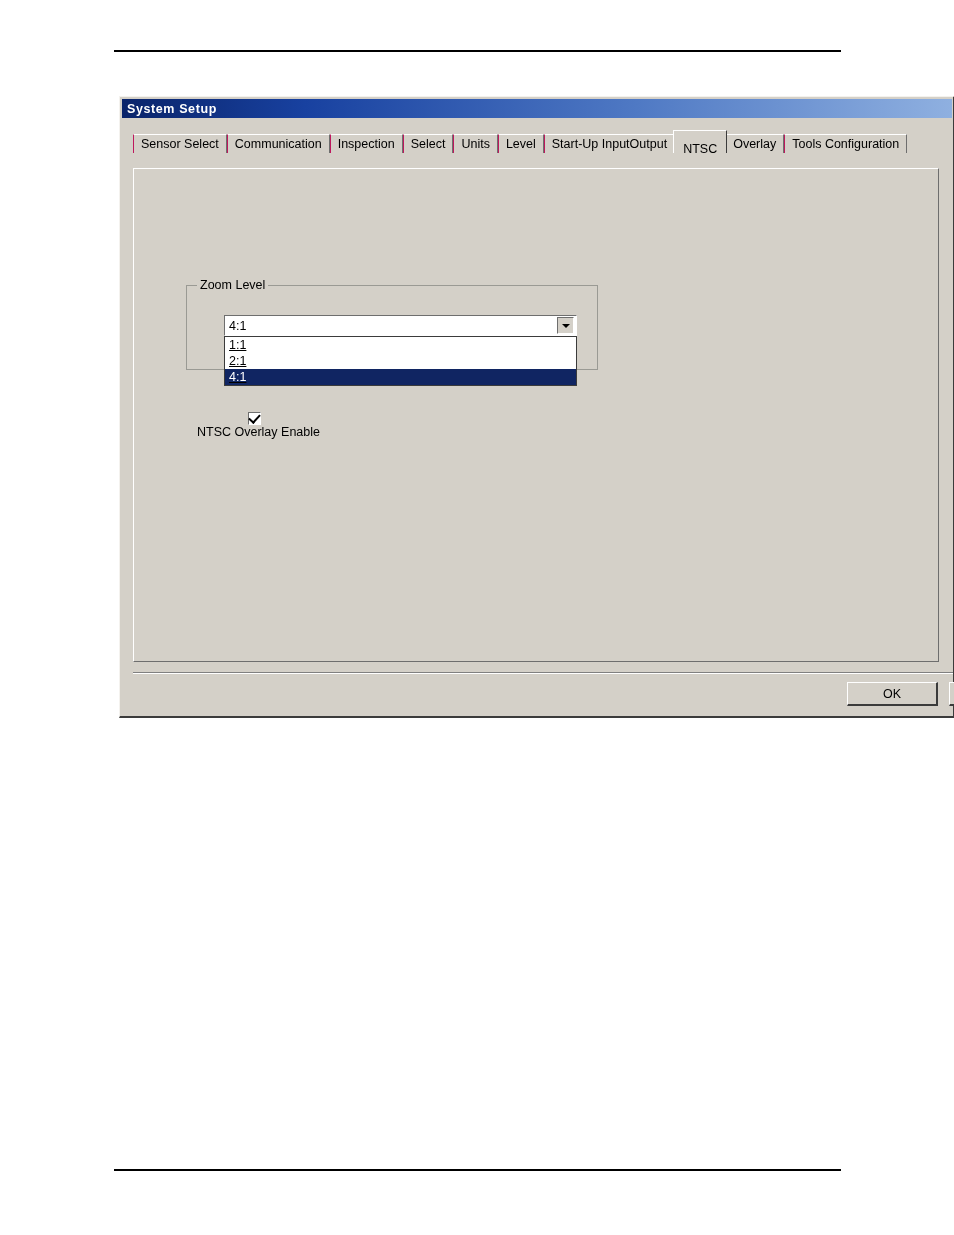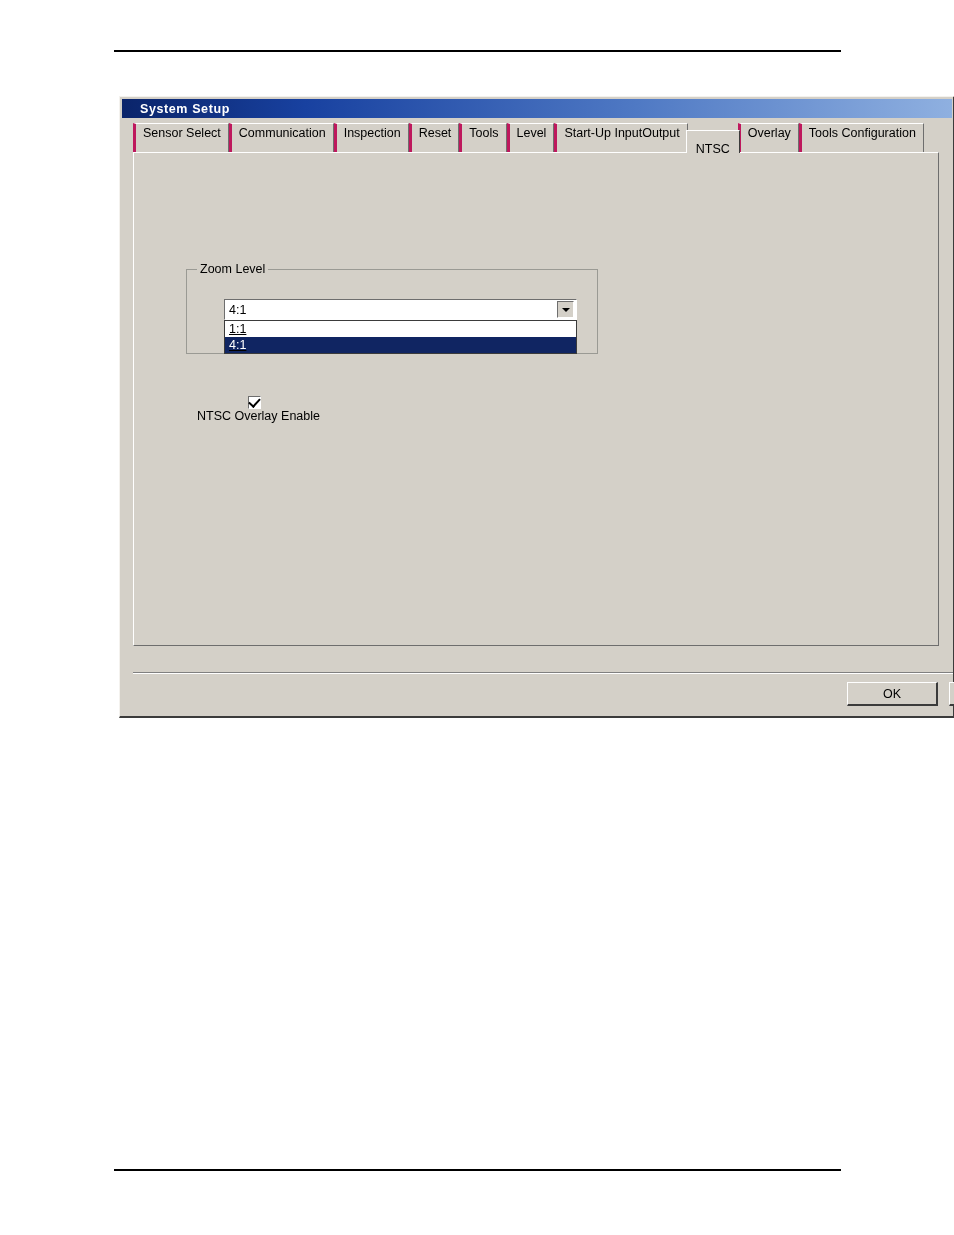--- a/index.html
+++ b/index.html
@@ -49,44 +49,44 @@
     height: 19px;
     background: linear-gradient(to right, #0a246a 0%, #1841a0 22%, #4f79c4 62%, #8fb0e0 100%);
     display: flex;
     align-items: center;
   }
   .titlebar-text {
     color: #ffffff;
     font-size: 12.5px;
     font-weight: bold;
     letter-spacing: 0.6px;
-    padding-left: 18px;
+    padding-left: 5px;
     white-space: nowrap;
     font-family: "Liberation Sans", sans-serif;
   }
 
   
   .tabstrip {
     position: absolute;
     left: 13px;
     top: 34px;
     right: 0;
     height: 22px;
     display: flex;
     align-items: flex-end;
   }
   .tab {
-    height: 30px;
+    height: 19px;
     line-height: 19px;
     padding: 0 7px;
     font-size: 12.5px;
     color: #000000;
     background: #d4d0c8;
     border-top: 1px solid #ffffff;
-    border-left: 3px solid #be185d;
+    border-left: 1px solid #be185d;
     border-right: 1px solid #6e6e6e;
     box-sizing: border-box;
     white-space: nowrap;
     margin-right: 0px;
     position: relative;
     top: 0px;
   }
   .tab.selected {
     height: 23px;
     line-height: 21px;
@@ -97,21 +97,21 @@
     border-left: 1px solid #ffffff;
     border-right: 1px solid #3b3b3b;
     background: #d4d0c8;
     z-index: 5;
   }
 
   
   .tabpanel {
     position: absolute;
     left: 13px;
-    top: 55px;
+    top: 71px;
     width: 806px;
     height: 494px;
     background: #d4d0c8;
     border-top: 1px solid #ffffff;
     border-left: 1px solid #ffffff;
     border-right: 1px solid #6e6e6e;
     border-bottom: 1px solid #6e6e6e;
     box-sizing: border-box;
   }
 
@@ -294,22 +294,22 @@
 <div class="dialog">
 
   <div class="titlebar">
     <span class="titlebar-text">System Setup</span>
   </div>
 
   <div class="tabstrip">
     <div class="tab"><span>Sensor Select</span></div>
     <div class="tab"><span>Communication</span></div>
     <div class="tab"><span>Inspection</span></div>
-    <div class="tab"><span>Reset</span></div>
-    <div class="tab"><span>Tools</span></div>
+    <div class="tab"><span>Select</span></div>
+    <div class="tab"><span>Units</span></div>
     <div class="tab"><span>Level</span></div>
     <div class="tab"><span>Start-Up InputOutput</span></div>
     <div class="tab selected"><span>NTSC</span></div>
     <div class="tab"><span>Overlay</span></div>
     <div class="tab"><span>Tools Configuration</span></div>
   </div>
 
   <div class="tabpanel">
 
     <div class="groupbox">
@@ -318,20 +318,21 @@
 
     <div class="combo">
       <span class="combo-value">4:1</span>
       <span class="combo-arrow">
         <span class="glyph"></span>
       </span>
     </div>
 
     <div class="dropdown">
       <div class="dropdown-item">1:1</div>
+      <div class="dropdown-item">2:1</div>
       <div class="dropdown-item selected">4:1</div>
     </div>
 
     <div class="checkrow">
       <span class="checkbox">
         <span class="tick"></span>
       </span>
       <span class="checkrow-label">NTSC Overlay Enable</span>
     </div>
 

